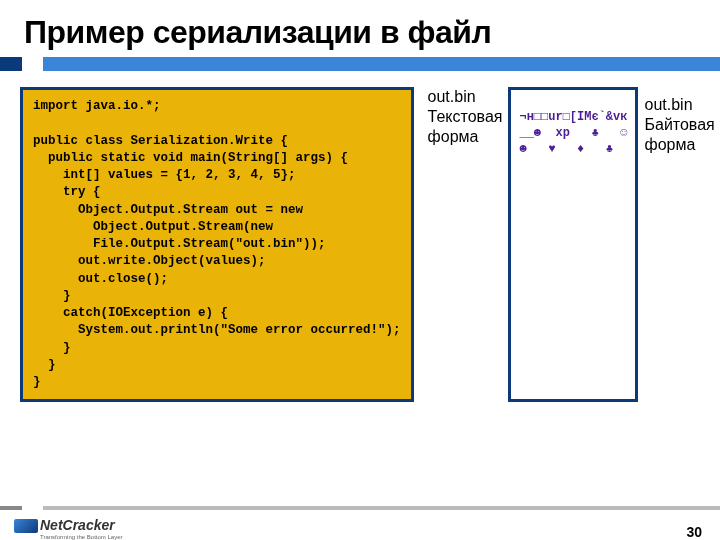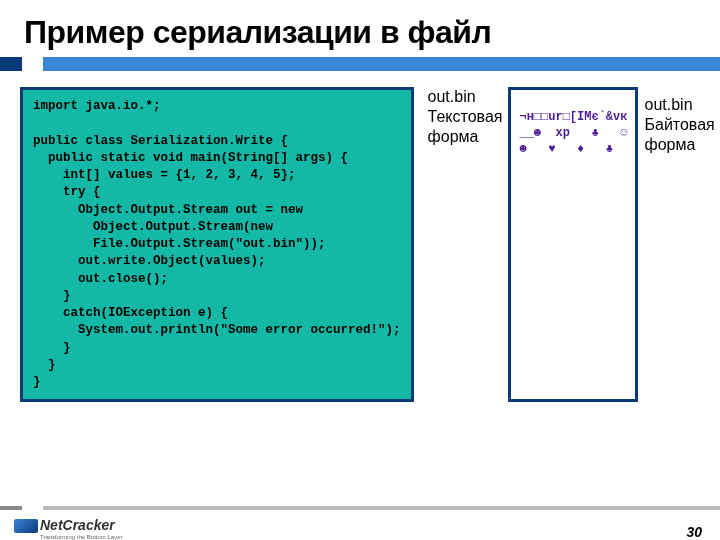--- a/index.html
+++ b/index.html
@@ -28,21 +28,21 @@
     background: linear-gradient(to right, #0a3a7a 0%, #0a3a7a 3%, #fff 3%, #fff 6%, #3a85d8 6%, #3a85d8 100%);
     margin-bottom: 16px;
   }
   .content {
     display: flex;
     gap: 14px;
     padding: 0 20px;
   }
   .codebox {
     border: 3px solid #0a3a7a;
-    background: #14b8a6;
+    background: #eab308;
     font-family: "Courier New", monospace;
     font-size: 12.5px;
     font-weight: bold;
     line-height: 1.38;
     padding: 8px 10px;
     white-space: pre;
     color: #000;
     flex: 0 0 auto;
   }
   .rightcol {
@@ -109,21 +109,20 @@
     color: #666;
     margin-top: 1px;
     margin-left: 26px;
   }
   .pagenum {
     font-size: 14px;
     font-weight: bold;
     color: #000;
     position: relative;
     top: 6px;
-    font-style: italic;
   }
 </style>
 </head>
 <body>
 
 <div class="slide">
   <h1 class="title">Пример сериализации в файл</h1>
   <div class="stripe"></div>
 
   <div class="content">

